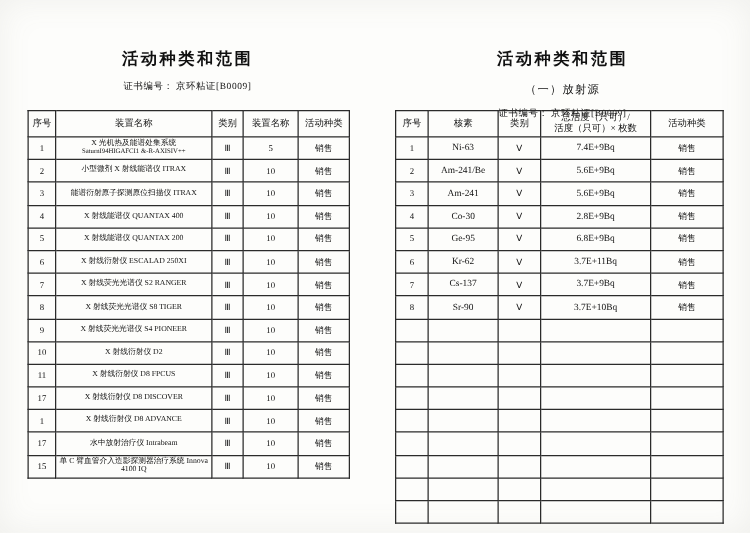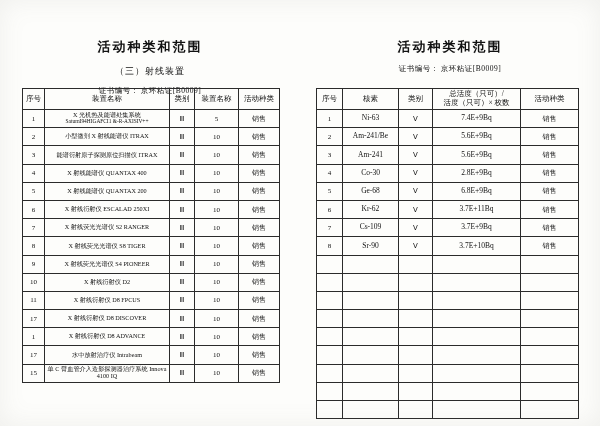--- a/index.html
+++ b/index.html
@@ -133,21 +133,20 @@
     box-shadow: inset 0 0 26px rgba(120,120,110,0.10);
   }
 </style>
 </head>
 <body>
 
 <div class="page">
 
   <div class="half half-left">
     <div class="doc-title">活动种类和范围</div>
-    <div class="doc-subtitle">（三）射线装置</div>
     <div class="cert-line">
       <span class="cert-label">证书编号：</span><span>京环粘证[B0009]</span>
     </div>
 
     <table class="grid tbl-left">
       <colgroup>
         <col class="c0">
           <col class="c1">
           <col class="c2">
           <col class="c3">
@@ -267,20 +266,21 @@
             <td>Ⅲ</td>
             <td>10</td>
             <td>销售</td>
           </tr>
         </tbody>
     </table>
   </div>
 
   <div class="half half-right">
     <div class="doc-title">活动种类和范围</div>
+    <div class="doc-subtitle">（一）放射源</div>
     <div class="cert-line">
       <span class="cert-label">证书编号：</span><span>京环粘证[B0009]</span>
     </div>
 
     <table class="grid tbl-right">
       <colgroup>
         <col class="c0">
           <col class="c1">
           <col class="c2">
           <col class="c3">
@@ -322,35 +322,35 @@
           </tr>
           <tr>
             <td>4</td>
             <td class="nucl">Co-30</td>
             <td>Ⅴ</td>
             <td class="act">2.8E+9Bq</td>
             <td>销售</td>
           </tr>
           <tr>
             <td>5</td>
-            <td class="nucl">Ge-68</td>
+            <td class="nucl">Ge-95</td>
             <td>Ⅴ</td>
             <td class="act">6.8E+9Bq</td>
             <td>销售</td>
           </tr>
           <tr>
             <td>6</td>
             <td class="nucl">Kr-62</td>
             <td>Ⅴ</td>
             <td class="act">3.7E+11Bq</td>
             <td>销售</td>
           </tr>
           <tr>
             <td>7</td>
-            <td class="nucl">Cs-109</td>
+            <td class="nucl">Cs-137</td>
             <td>Ⅴ</td>
             <td class="act">3.7E+9Bq</td>
             <td>销售</td>
           </tr>
           <tr>
             <td>8</td>
             <td class="nucl">Sr-90</td>
             <td>Ⅴ</td>
             <td class="act">3.7E+10Bq</td>
             <td>销售</td>

